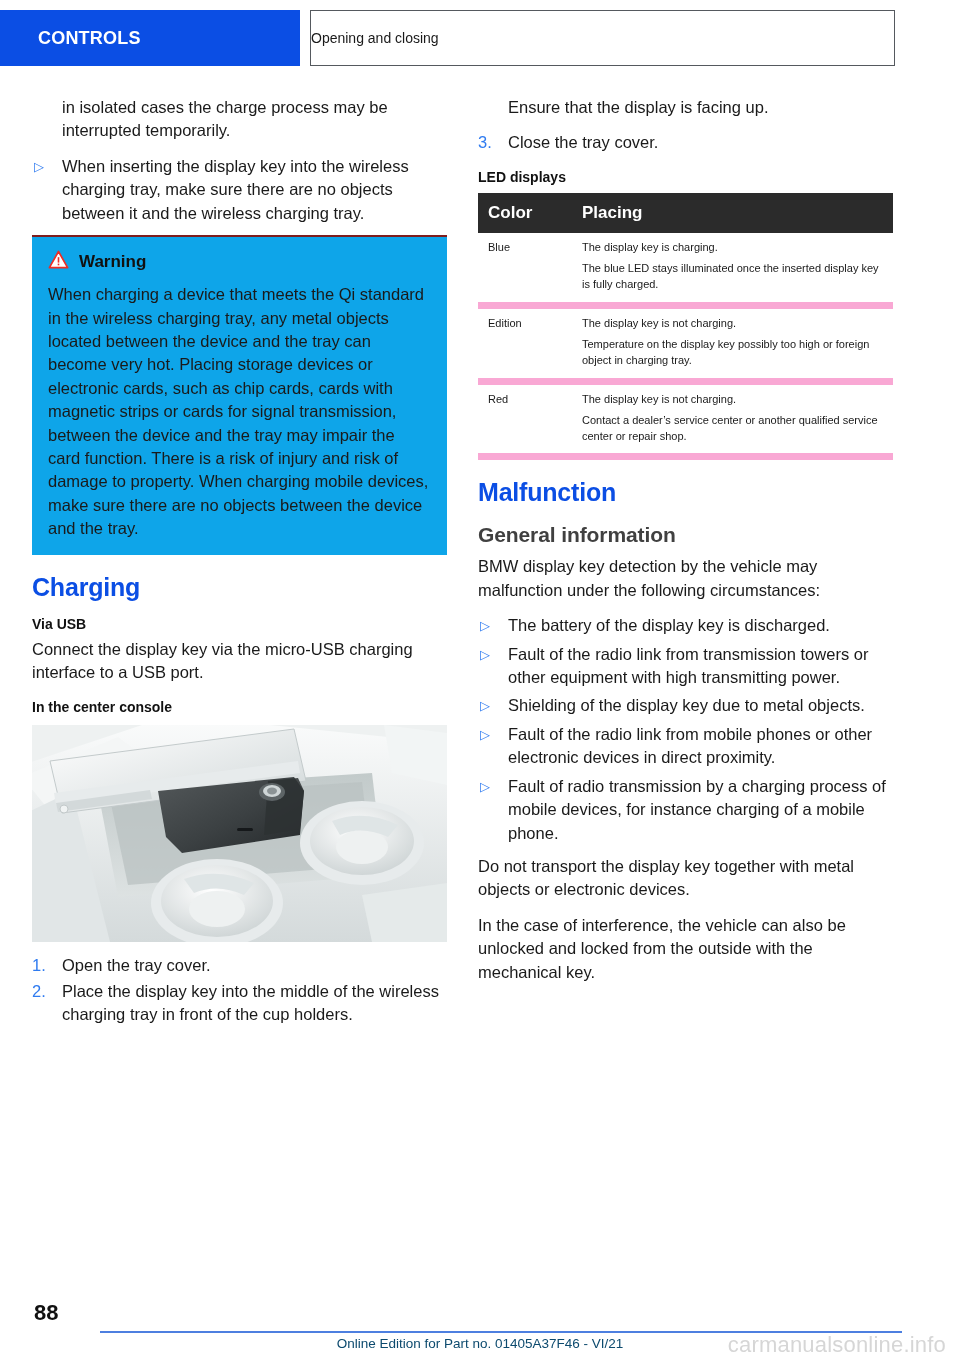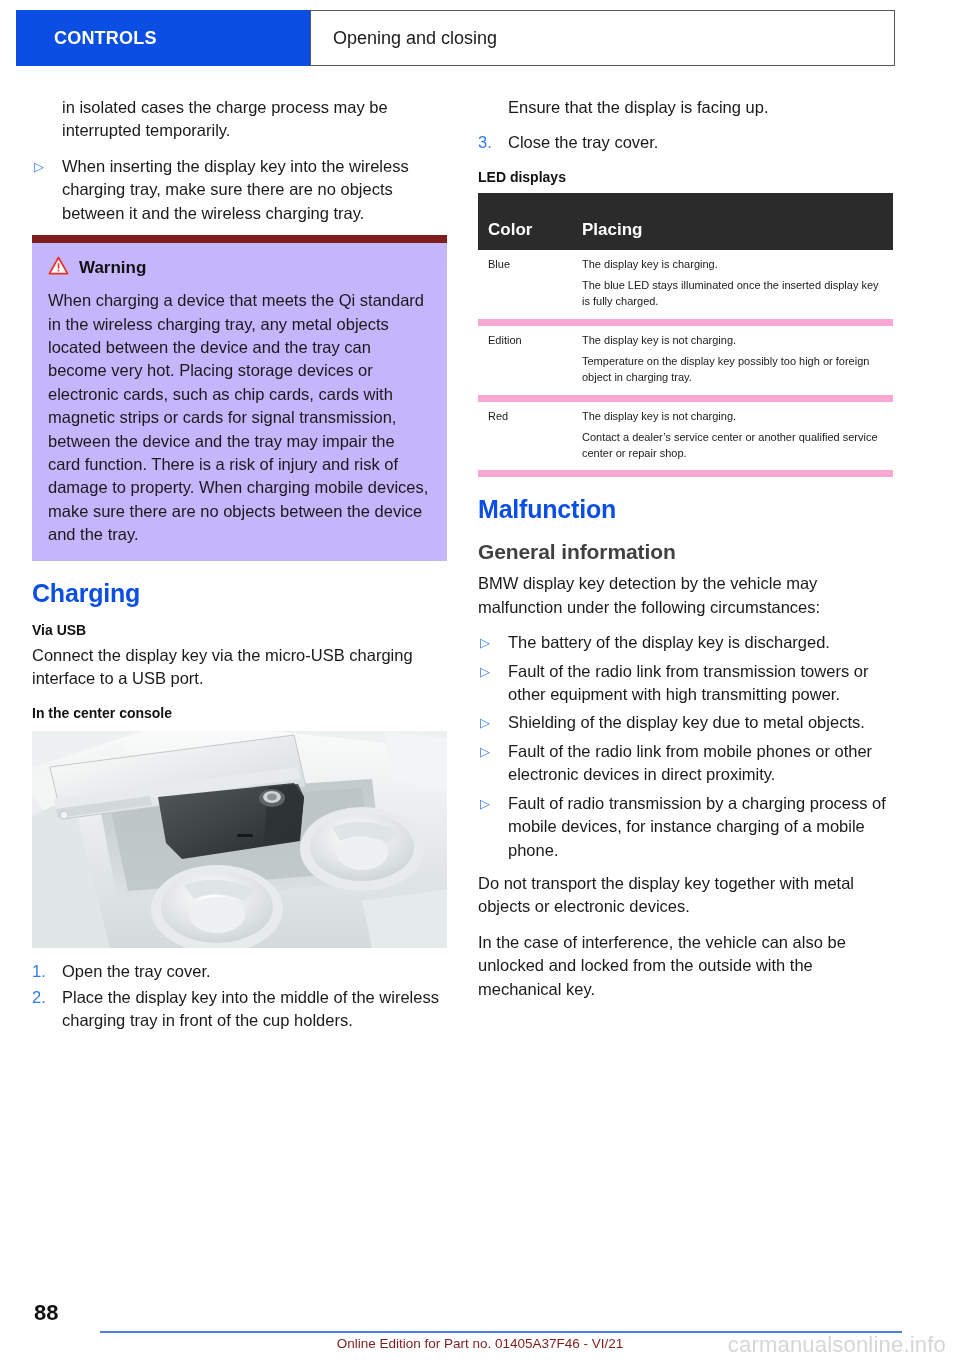--- a/index.html
+++ b/index.html
@@ -17,21 +17,21 @@
   }
 
   
   .header {
     position: absolute;
     top: 10px; left: 0; right: 0;
     height: 56px;
   }
   .header-chapter {
     position: absolute;
-    left: 16px; top: 0;
+    left: 0; top: 0;
     width: 300px; height: 56px;
     background: #0b4ee4;
     display: flex;
     align-items: center;
   }
   .header-chapter span {
     color: #ffffff;
     font-size: 18px;
     font-weight: bold;
     letter-spacing: 0.2px;
@@ -41,23 +41,22 @@
     position: absolute;
     left: 310px; top: 0;
     width: 585px; height: 56px;
     border: 1px solid #55595e;
     box-sizing: border-box;
     display: flex;
     align-items: center;
     background: #fff;
   }
   .header-section span {
-    font-size: 18px;
+    font-size: 14px;
     color: #1a1a1a;
-    margin-left: 22px;
   }
 
   
   .col {
     position: absolute;
     top: 96px;
     width: 415px;
   }
   .col-left  { left: 32px; }
   .col-right { left: 478px; }
@@ -137,22 +136,22 @@
   h3.h-bold {
     margin: 14px 0 6px 0;
     font-size: 14px;
     font-weight: bold;
     color: #111;
   }
 
   
   .warning-box {
     margin: 6px 0 14px 0;
-    background: #c4b5fd;
-    border-top: 8px solid #7f1d1d;
+    background: #0ea5e9;
+    border-top: 2px solid #7f1d1d;
     padding: 13px 16px 14px 16px;
     box-sizing: border-box;
   }
   .warning-head {
     display: flex;
     align-items: center;
     gap: 10px;
     margin-bottom: 10px;
   }
   .warning-head .wtitle {
@@ -170,21 +169,21 @@
     width: 100%;
     border-collapse: collapse;
     margin: 8px 0 10px 0;
   }
   table.led-table thead th {
     background: #2b2b2b;
     color: #ffffff;
     font-size: 17px;
     font-weight: bold;
     text-align: left;
-    padding: 27px 8px 10px 8px;
+    padding: 10px 8px 10px 8px;
   }
   table.led-table thead th.c-color { width: 78px; padding-left: 10px; }
   table.led-table tbody td {
     font-size: 11px;
     line-height: 1.42;
     padding: 7px 8px 9px 8px;
     vertical-align: top;
     border-bottom: 7px solid #f9a8d4;
   }
   table.led-table tbody td.c-color {
@@ -227,21 +226,21 @@
     top: 61px;
     height: 2px;
     background: #4d7fe0;
   }
   .footer-note {
     position: absolute;
     left: 0; right: 0;
     top: 66px;
     text-align: center;
     font-size: 13.5px;
-    color: #7f1d1d;
+    color: #0c4a6e;
   }
   .watermark {
     position: absolute;
     right: 14px;
     top: 62px;
     font-size: 22px;
     color: #d6d6d6;
     letter-spacing: 0.2px;
   }
 </style>

